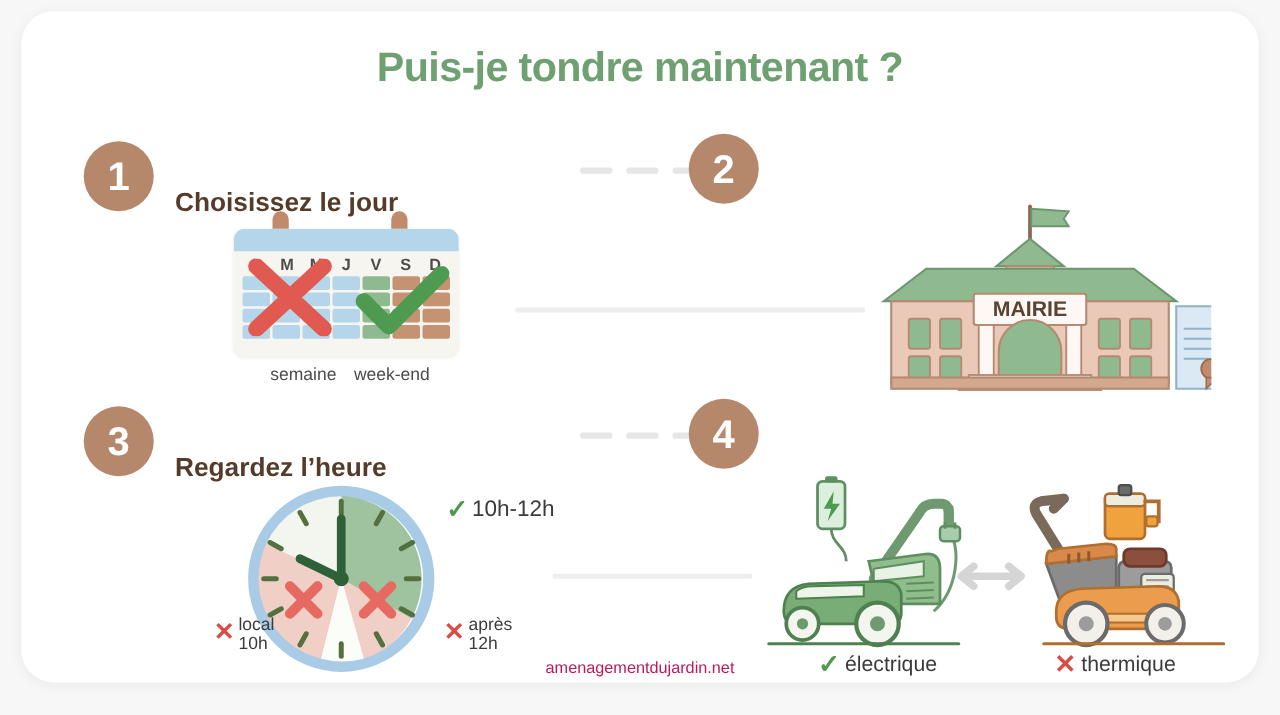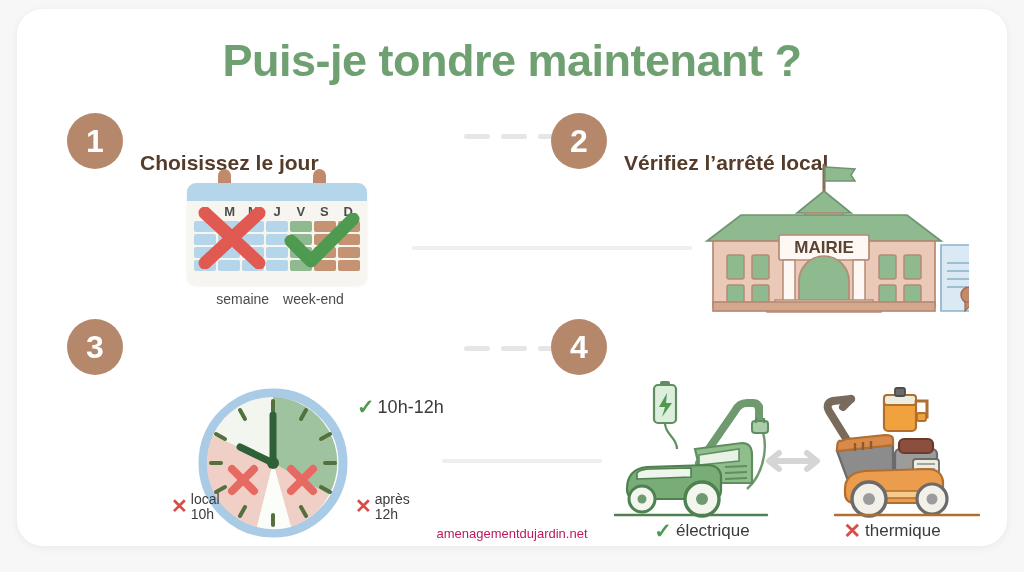--- a/index.html
+++ b/index.html
@@ -19,21 +19,21 @@
     border-radius: 26px;
     box-shadow: 0 2px 10px rgba(0,0,0,0.06);
     overflow: hidden;
   }
 
   
   .title {
     position: absolute;
     top: 26px; left: 0; width: 990px;
     text-align: center;
-    font-size: 45px;
+    font-size: 33px;
     font-weight: bold;
     color: #6fa072;
     letter-spacing: -0.5px;
   }
 
   
   .step {
     position: absolute;
     width: 470px; height: 205px;
   }
@@ -243,21 +243,20 @@
       <div class="cal-labels">
         <span>semaine</span>
         <span>week-end</span>
       </div>
     </div>
   </div>
 
   <div class="step step-2">
     <div class="step-head">
       <div class="badge">2</div>
-      <div class="step-title">Vérifiez l’arrêté local</div>
     </div>
 
     <svg class="mairie-wrap" viewBox="0 0 290 160">
 
       <line x1="145" y1="6" x2="145" y2="34" stroke="#8a6a52" stroke-width="3" stroke-linecap="round"></line>
       <path d="M146 8 L176 10 L172 16 L176 22 L146 22 Z" fill="#8fb98e" stroke="#6f9470" stroke-width="1.5"></path>
 
       <path d="M118 54 L145 32 L172 54 Z" fill="#8fb98e" stroke="#6f9470" stroke-width="1.7"></path>
 
       <rect x="126" y="54" width="38" height="40" fill="#eac9b8" stroke="#b58a74" stroke-width="1.7"></rect>
@@ -299,20 +298,21 @@
       <line x1="268" y1="120" x2="298" y2="120" stroke="#8fb3cc" stroke-width="1.6"></line>
       <line x1="268" y1="128" x2="288" y2="128" stroke="#8fb3cc" stroke-width="1.6"></line>
       <circle cx="290" cy="136" r="8" fill="#c08a6b" stroke="#9a6a4e" stroke-width="1.4"></circle>
       <path d="M286 143 L286 152 L290 148 L294 152 L294 143 Z" fill="#c08a6b" stroke="#9a6a4e" stroke-width="1.2"></path>
     </svg>
   </div>
 
   <div class="step step-3">
     <div class="step-head">
       <div class="badge">3</div>
+      <div class="step-title">Regardez l’heure</div>
     </div>
 
     <div class="clock-wrap">
       <svg viewBox="0 0 180 160" width="180" height="160" style="position:absolute;left:30px;top:6px;">
         <circle cx="78" cy="78" r="70" fill="#ffffff" stroke="#a9cbe5" stroke-width="9"></circle>
 
         <path d="M78 78 L78 12 A66 66 0 0 1 134 110 Z" fill="#8fb98e" opacity="0.85"></path>
 
         <path d="M78 78 L134 110 A66 66 0 0 1 96 142 Z" fill="#f0cfc6"></path>
 

